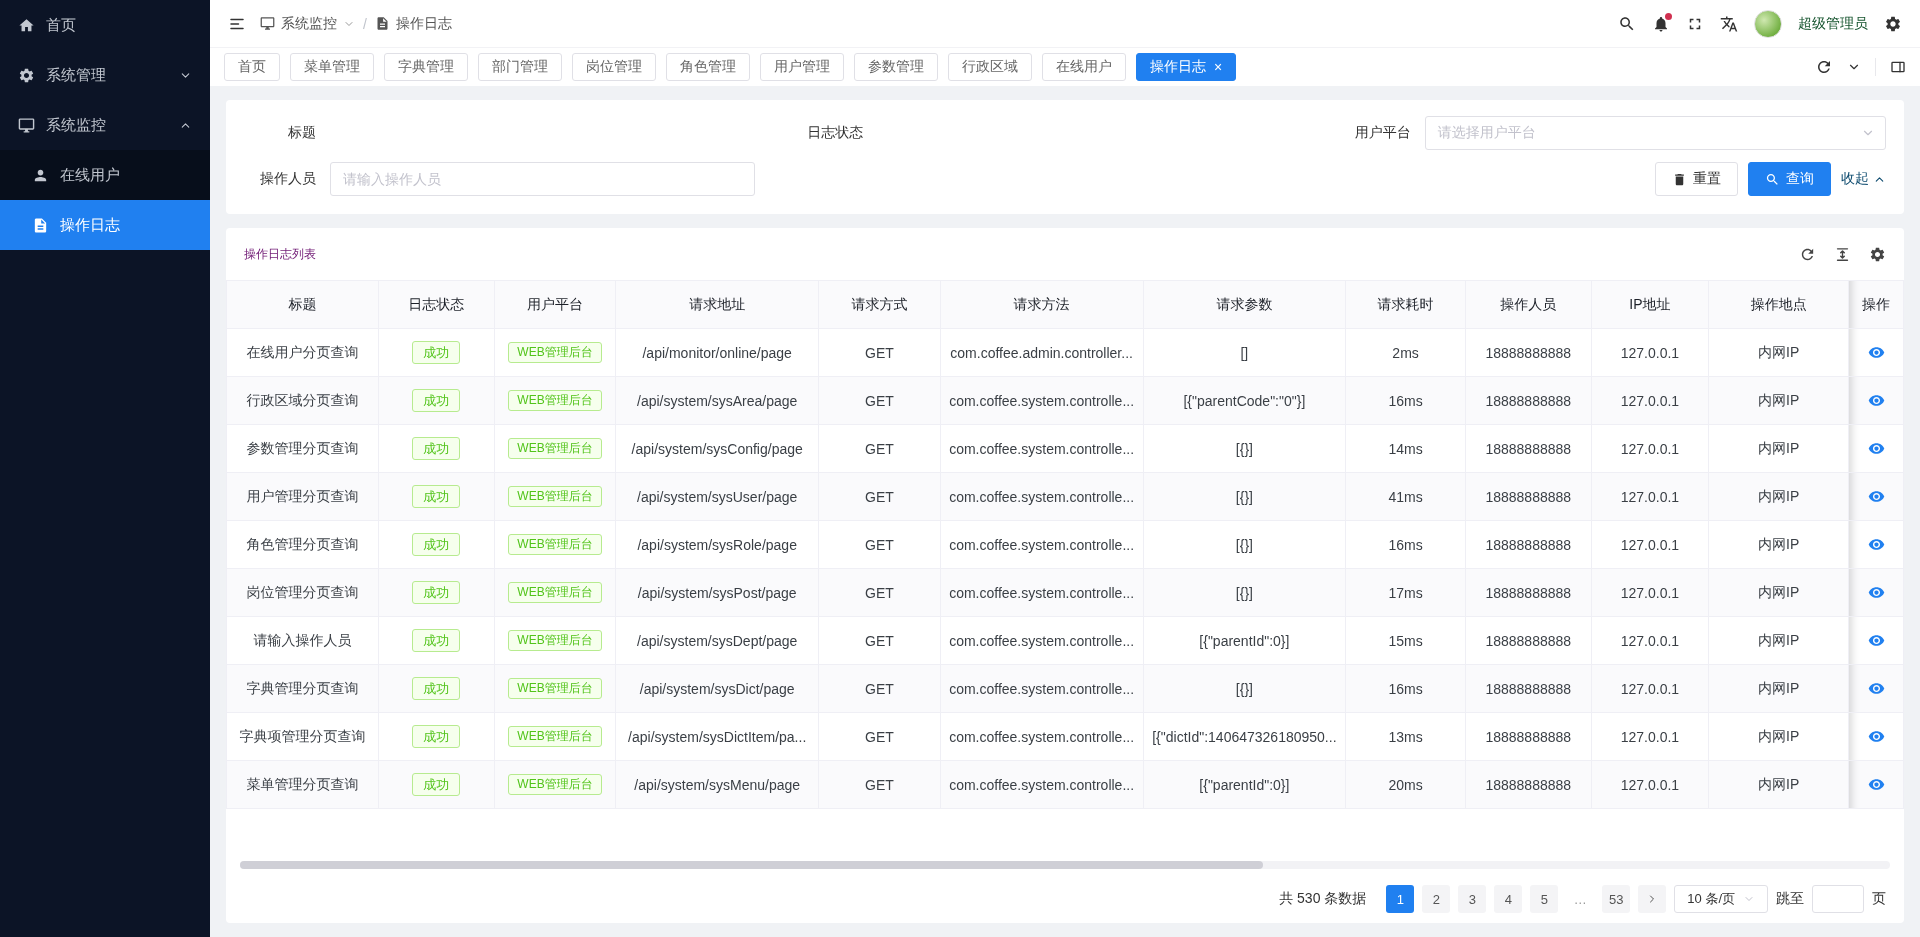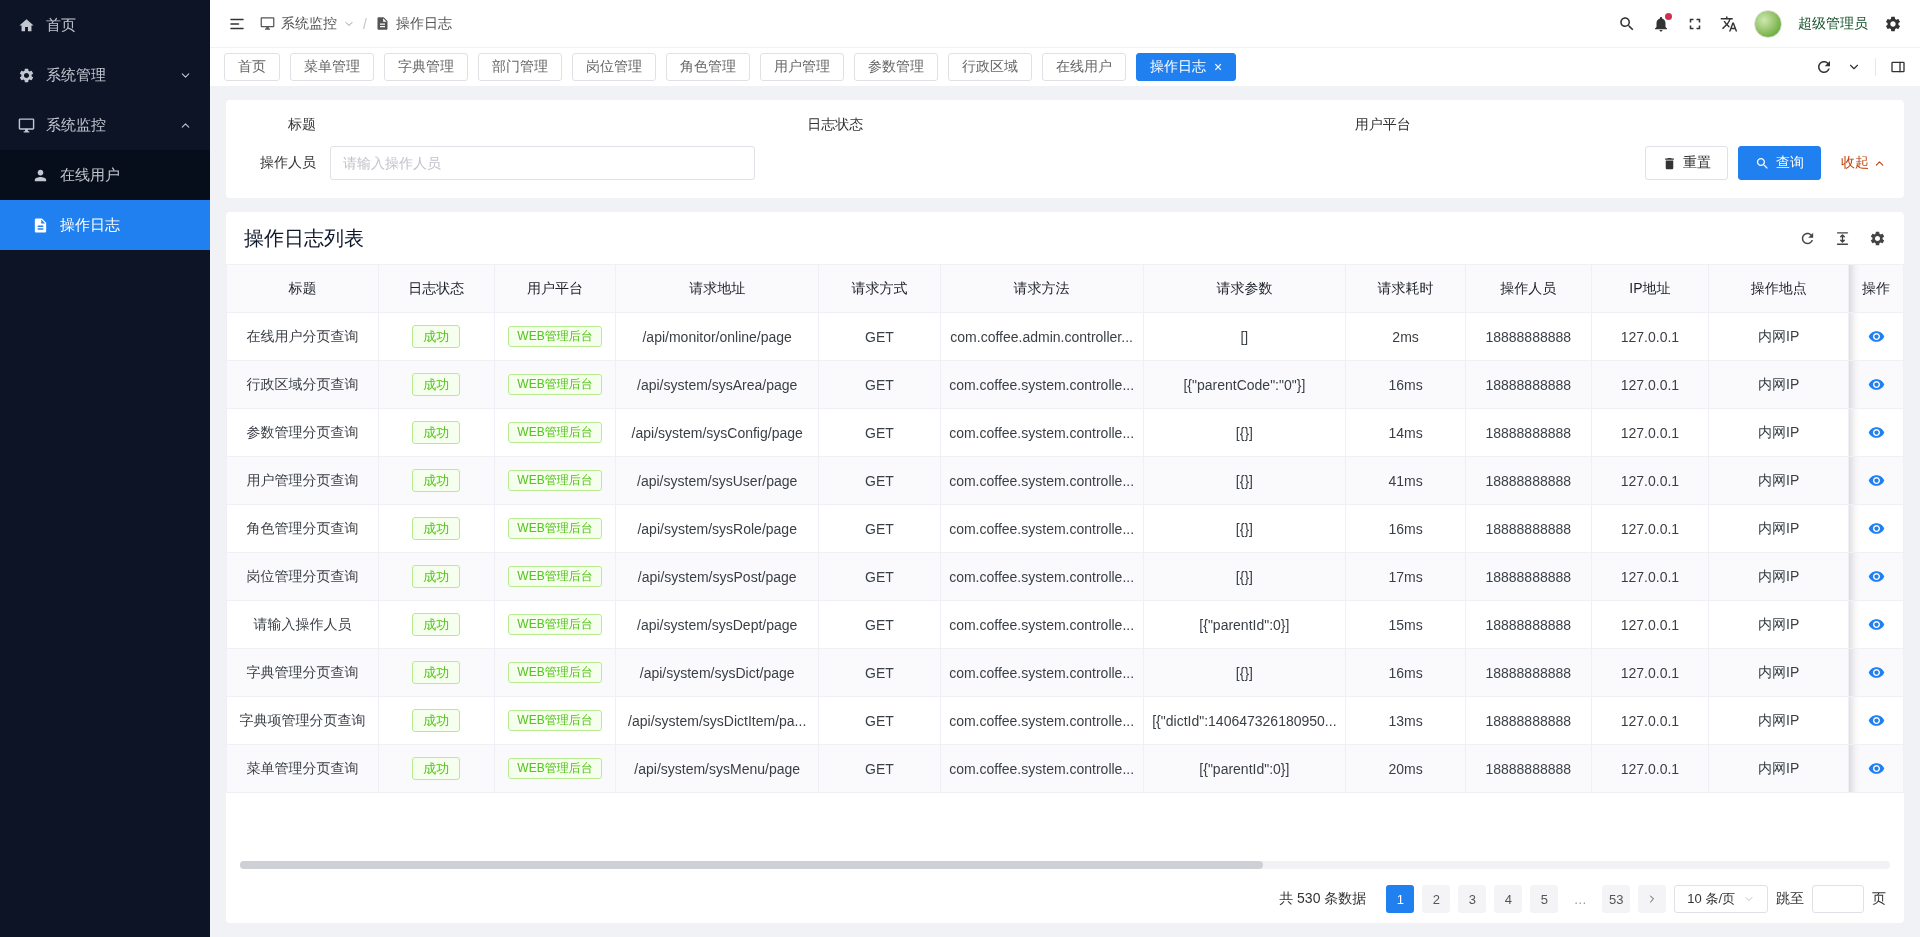--- a/index.html
+++ b/index.html
@@ -52,26 +52,26 @@
 .filter-field{width:33.333%;display:flex;align-items:center;padding-right:36px}
 .filter-field.last{padding-right:0}
 .f-label{width:86px;text-align:right;padding-right:14px;font-size:14px;color:#333;flex-shrink:0}
 .f-input{flex:1;height:34px;border:1px solid #e0e0e6;border-radius:3px;padding:0 12px;font-size:14px;color:#333;outline:none;background:#fff;min-width:0}
 .f-input::placeholder{color:#c2c2cc}
 .f-select{flex:1;height:34px;border:1px solid #e0e0e6;border-radius:3px;padding:0 10px 0 12px;display:flex;align-items:center;justify-content:space-between;color:#c2c2cc;font-size:14px;background:#fff;cursor:pointer;min-width:0}
 .f-select .chev{width:14px;height:14px;color:#c2c2cc;flex-shrink:0}
 .filter-actions{margin-left:auto;display:flex;align-items:center;gap:10px}
 .btn{height:34px;padding:0 16px;border-radius:3px;display:inline-flex;align-items:center;gap:6px;font-size:14px;cursor:pointer;border:1px solid #e0e0e6;background:#fff;color:#333}
 .btn-primary{background:#2080f0;border-color:#2080f0;color:#fff}
-.link-collapse{color:#c2410c;display:flex;align-items:center;gap:4px;font-size:14px;cursor:pointer;margin-left:10px}
+.link-collapse{color:#0c4a6e;display:flex;align-items:center;gap:4px;font-size:14px;cursor:pointer;margin-left:0}
 .link-collapse .chev{width:13px;height:13px}
 
 .table-card{flex:1;display:flex;flex-direction:column;min-height:0}
 .card-header{height:52px;display:flex;align-items:center;padding:0 18px}
-.card-title{font-size:20px;color:#0f172a}
+.card-title{font-size:12px;color:#701a75}
 .card-tools{margin-left:auto;display:flex;align-items:center;gap:18px;color:#444}
 .card-tools .ic{width:17px;height:17px;cursor:pointer}
 table{width:100%;border-collapse:collapse;table-layout:fixed;font-size:14px}
 th,td{border:1px solid #efeff5;text-align:center;height:48px;padding:0 8px;overflow:hidden;white-space:nowrap;text-overflow:ellipsis}
 th{background:#fafafc;color:#1d2129;font-weight:500}
 td{color:#3a3f45;background:#fff}
 tbody tr:nth-child(even) td{background:#fafafc}
 th:last-child,td:last-child{box-shadow:inset 12px 0 10px -10px rgba(0,0,0,.18)}
 .tag{display:inline-block;border:1px solid #b7eb8f;background:#f6ffed;color:#52c41a;border-radius:3px;padding:3px 10px;font-size:13px;line-height:1.2}
 .tag-platform{font-size:12px;padding:2px 8px}
@@ -260,20 +260,26 @@
       <div class="card filter-card">
         <div class="filter-row">
           <div class="filter-field">
             <span class="f-label">标题</span>
           </div>
           <div class="filter-field">
             <span class="f-label">日志状态</span>
           </div>
           <div class="filter-field last">
             <span class="f-label">用户平台</span>
+            <div class="f-select">
+              <span>请选择用户平台</span>
+              <svg class="chev stroke" viewBox="0 0 24 24">
+                  <path d="M6 9l6 6 6-6"></path>
+                </svg>
+            </div>
           </div>
         </div>
         <div class="filter-row">
           <div class="filter-field">
             <span class="f-label">操作人员</span>
             <input class="f-input" placeholder="请输入操作人员" style="">
           </div>
           <div class="filter-actions">
             <button class="btn">
               <svg class="ic-s" viewBox="0 0 24 24">

